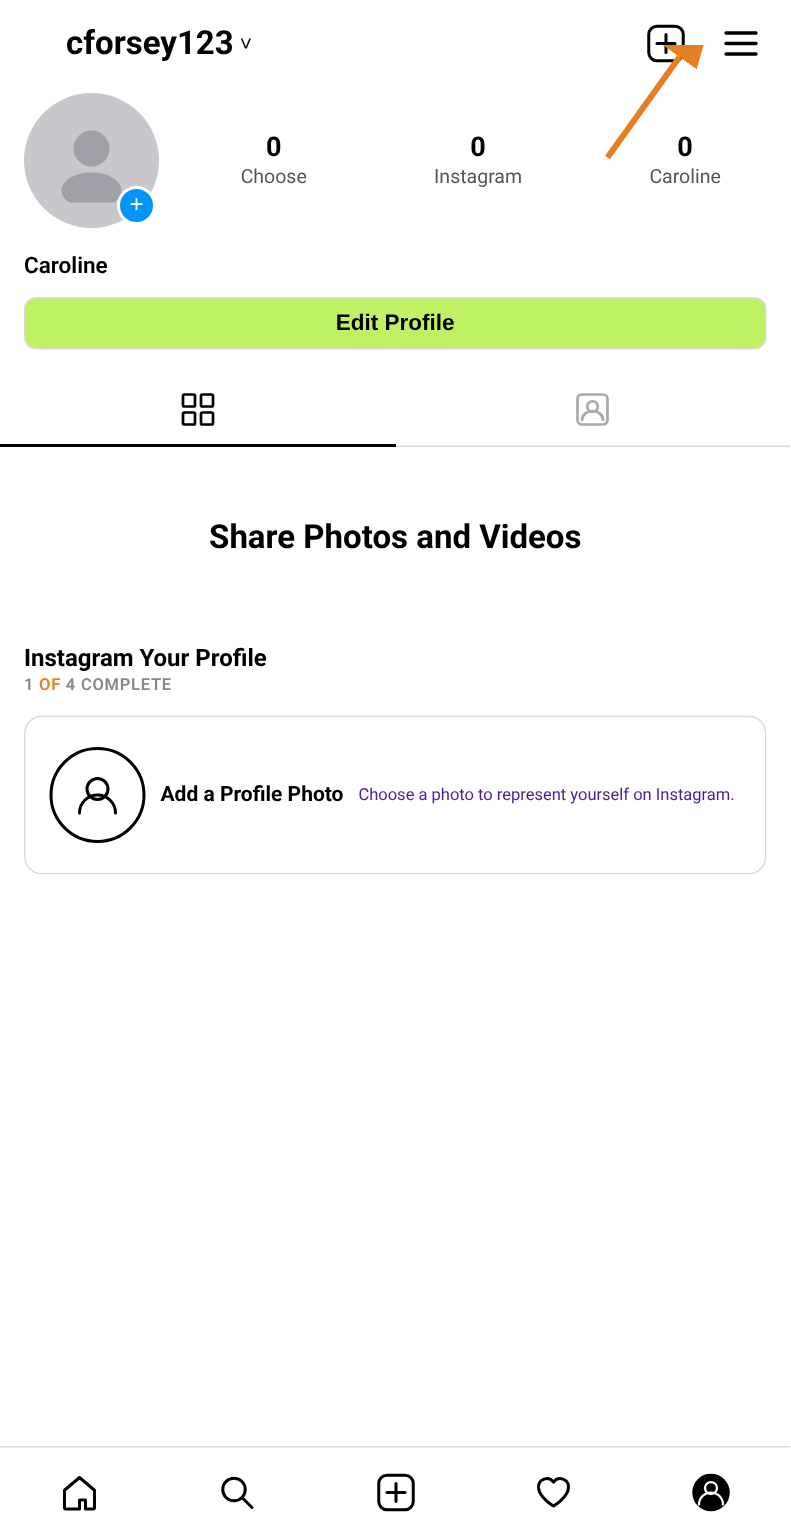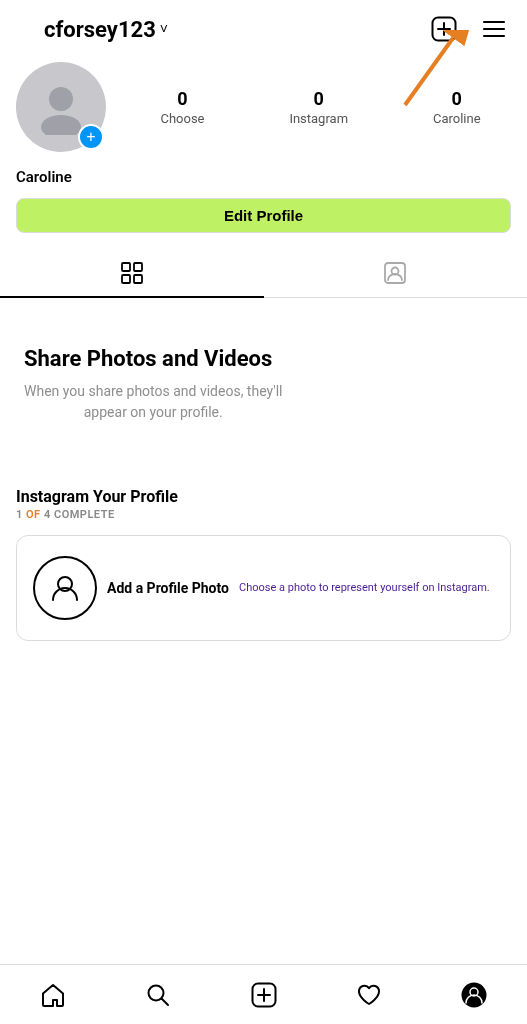--- a/index.html
+++ b/index.html
@@ -176,21 +176,21 @@
       left: 0;
       right: 0;
       height: 2px;
       background: #000;
     }
 
     
     .share-section {
       display: flex;
       flex-direction: column;
-      align-items: flex-start;
+      align-items: center;
       padding: 48px 24px 32px;
       text-align: center;
     }
 
     .share-title {
       font-size: 22px;
       font-weight: 700;
       color: #000;
       margin-bottom: 10px;
     }
@@ -413,21 +413,20 @@
         <rect x="2" y="2" width="20" height="20" rx="3" stroke="#aaa" stroke-width="1.8"></rect>
         <circle cx="12" cy="10" r="3.5" stroke="#aaa" stroke-width="1.8"></circle>
         <path d="M5 19c0-3.314 3.134-6 7-6s7 2.686 7 6" stroke="#aaa" stroke-width="1.8" stroke-linecap="round"></path>
       </svg>
     </div>
   </div>
 
   
   <div class="share-section">
     <h2 class="share-title">Share Photos and Videos</h2>
-    <p class="share-subtitle">When you share photos and videos, they'll<br>appear on your profile.</p>
   </div>
 
   
   <div class="complete-section">
     <div class="complete-title">Instagram Your Profile</div>
     <div class="complete-progress">
       <span>1</span> OF <span>4</span> <span style="color:#888">COMPLETE</span>
     </div>
 
     <div class="cards-row">

